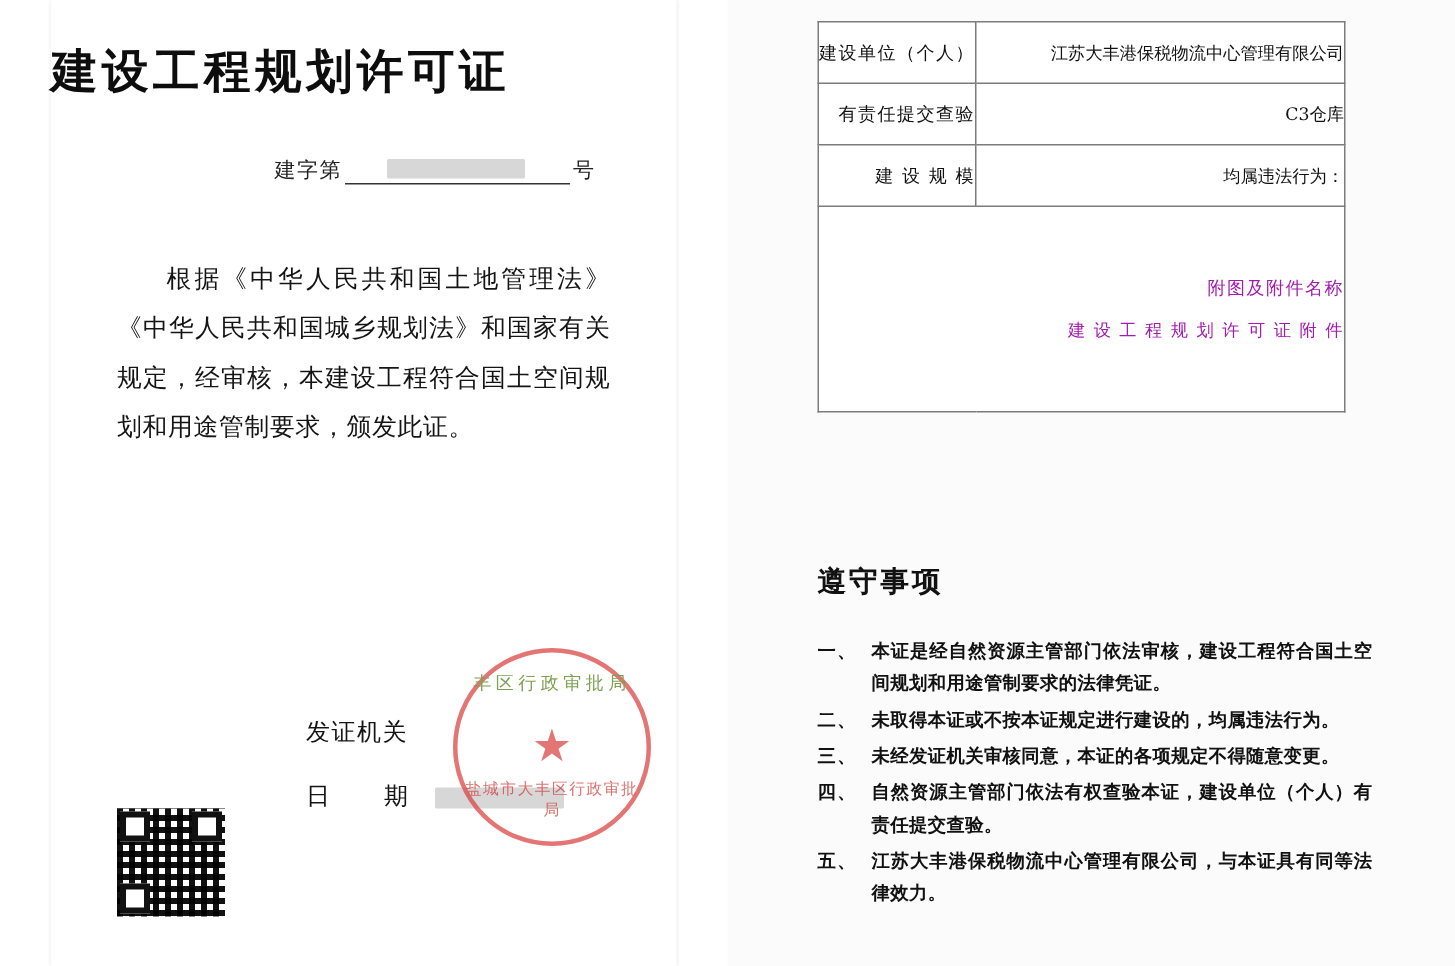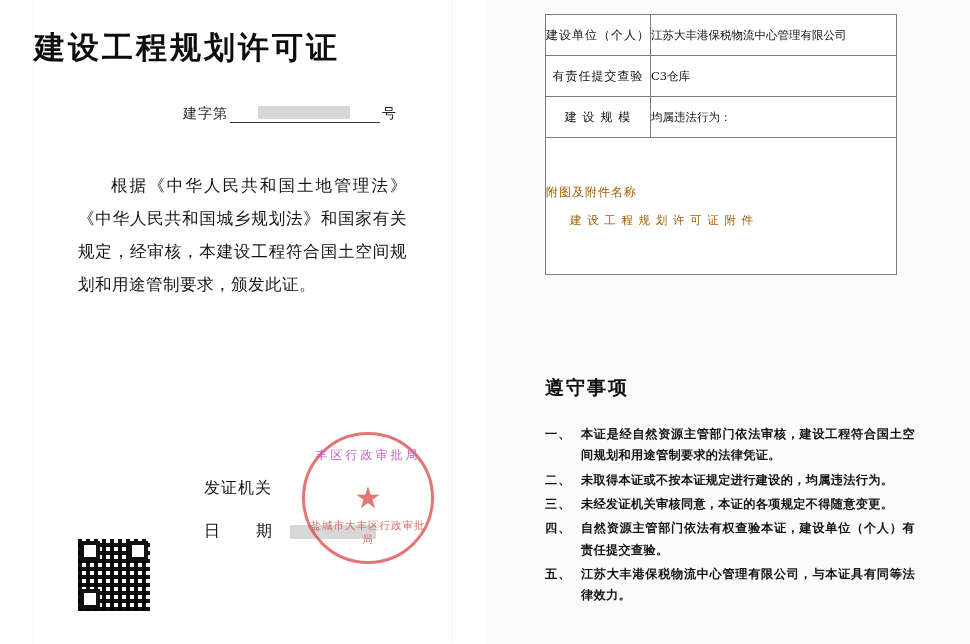--- a/index.html
+++ b/index.html
@@ -141,21 +141,21 @@
     transform: translate(-50%,-50%);
     color: #d9413f;
     font-size: 30px;
     line-height: 1;
   }
   .stamp-text-top {
     position: absolute;
     left: 0; right: 0;
     top: 12px;
     text-align: center;
-    color: #a21caf;
+    color: #4d7c0f;
     font-size: 12px;
     letter-spacing: 3px;
     font-family: "DejaVu Serif", "Liberation Serif", serif;
   }
   .stamp-text-bottom {
     position: absolute;
     left: 0; right: 0;
     bottom: 14px;
     text-align: center;
     color: #cf3a38;
@@ -203,20 +203,21 @@
     width: 352px;
     border: 1px solid #7c7c7c;
     border-collapse: collapse;
     background: #ffffff;
     font-size: 11.5px;
   }
   .info-table td {
     border: 1px solid #7c7c7c;
     padding: 0;
     vertical-align: middle;
+    text-align: right;
   }
   .cell-label {
     width: 104px;
     height: 40px;
     text-align: center;
     font-family: "DejaVu Serif", "Liberation Serif", serif;
     font-size: 12px;
     color: #111;
     letter-spacing: 1px;
   }
@@ -230,21 +231,21 @@
   }
   .cell-value .redact { height: 12px; vertical-align: -2px; }
   .loc-r1 { width: 98px; margin-left: 3px; }
   .loc-r2 { width: 28px; margin-left: 2px; }
   .attach-cell {
     height: 136px;
     vertical-align: top;
     padding: 10px 12px;
     font-family: "DejaVu Serif", "Liberation Serif", serif;
     font-size: 12px;
-    color: #a16207;
+    color: #a21caf;
   }
   .attach-title { letter-spacing: 1px; }
   .attach-item {
     margin-top: 12px;
     margin-left: 24px;
     letter-spacing: 1px;
     font-size: 11.5px;
   }
 
   .rules-heading {

